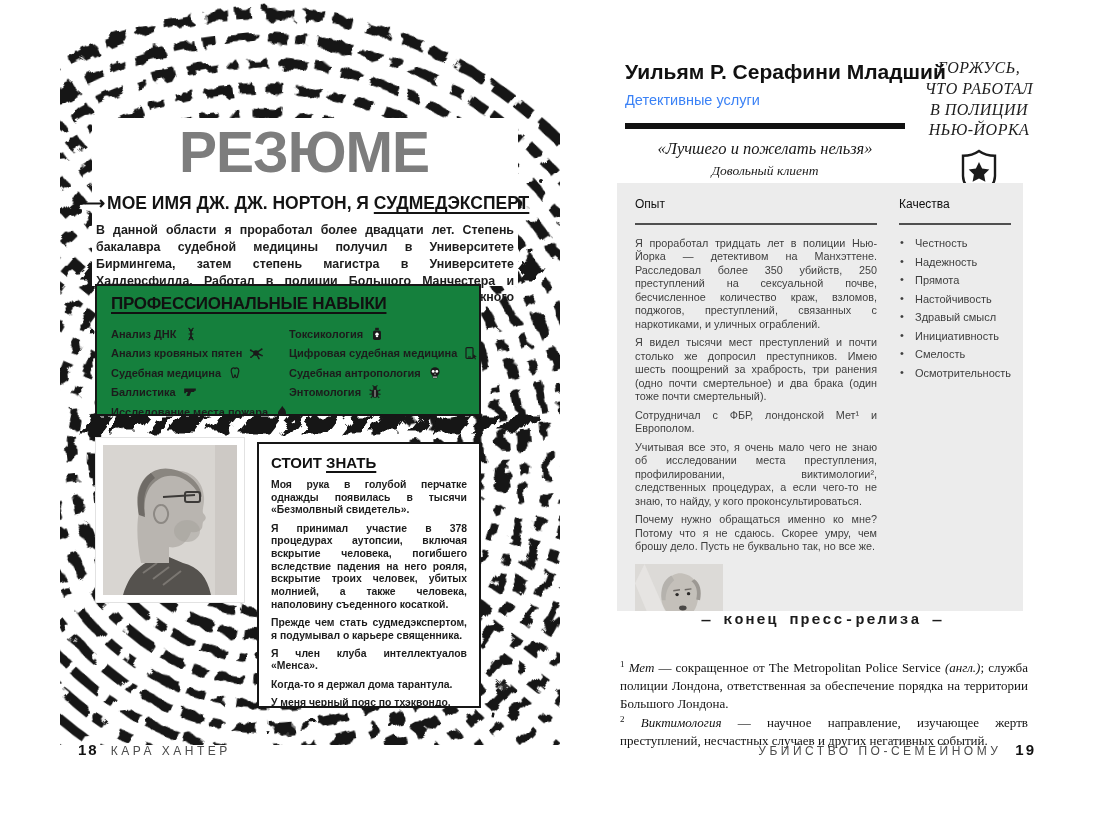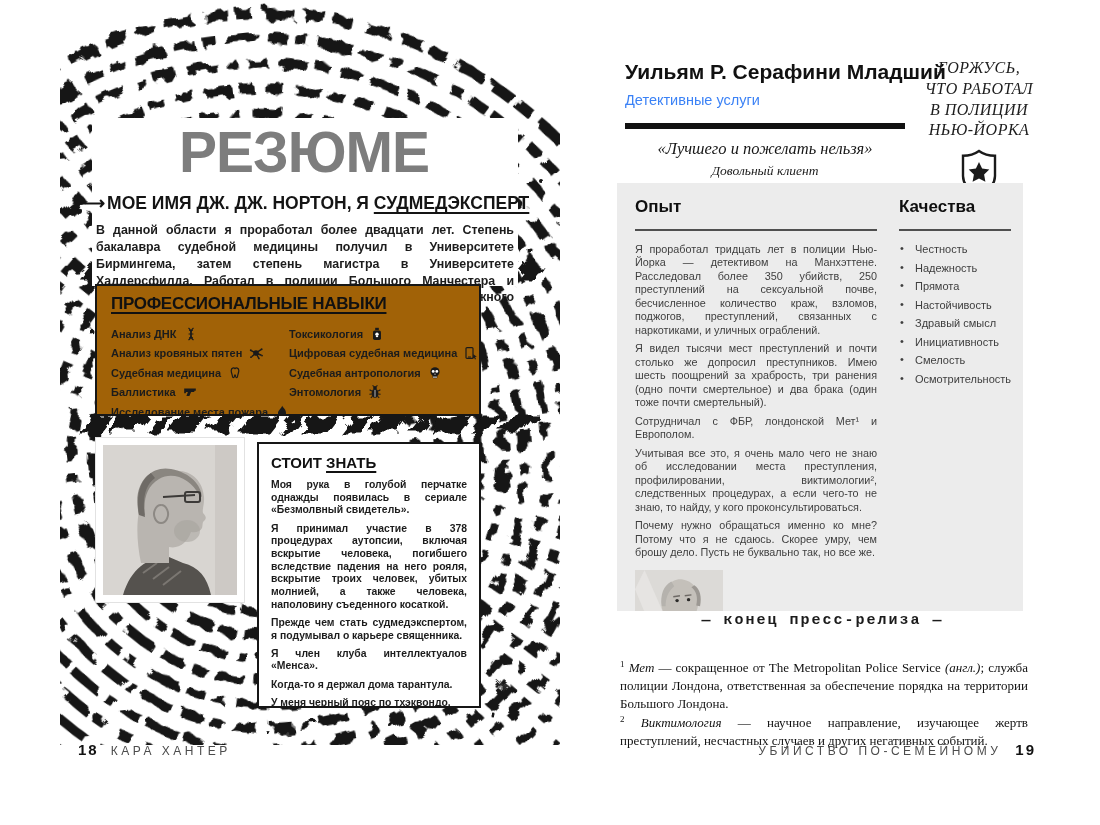--- a/index.html
+++ b/index.html
@@ -14,21 +14,21 @@
   .resume-title { position:absolute; left:36px; top:124px; width:416px; text-align:center;
     font-size:57px; font-weight:bold; letter-spacing:-1px; color:#7d7d7d; line-height:1; }
   .resume-sub { position:absolute; left:20px; top:193px; width:448px; text-align:left;
     font-size:17.5px; font-weight:bold; color:#141414; white-space:nowrap; }
   .resume-sub .arrow { letter-spacing:-2px; margin-right:4px; }
   .u-line { text-decoration:underline; text-decoration-thickness:2px; text-underline-offset:3px; }
   .intro { position:absolute; left:36px; top:222px; width:418px; font-size:12.4px; font-weight:bold;
     color:#1c1c1c; text-align:justify; line-height:1.36; word-spacing:1px; }
 
   .skills-box { position:absolute; left:35px; top:284px; width:386px; height:132px;
-    background:#a16207; border:2px solid #161616; padding:8px 14px; overflow:hidden; }
+    background:#15803d; border:2px solid #161616; padding:8px 14px; overflow:hidden; }
   .skills-title { font-size:17px; font-weight:bold; color:#111; letter-spacing:-0.3px;
     text-decoration:underline; text-decoration-thickness:1.8px; text-underline-offset:3px; margin-bottom:7px; }
   .skills-cols { position:relative; }
   .skills-col { position:absolute; top:0; }
   .skills-col.c1 { left:0; width:165px; }
   .skills-col.c2 { left:178px; width:194px; }
   .skill-row { font-size:11px; font-weight:bold; color:#1c1c1c; margin:5.5px 0; white-space:nowrap; }
   .skill-row svg { vertical-align:-3px; margin-left:4px; }
 
   .photo-left { position:absolute; left:35px; top:437px; width:150px; height:166px;
@@ -56,21 +56,21 @@
     font-family:"Liberation Serif",serif; font-style:italic; font-size:13.5px; color:#222; }
   .rp-badge { position:absolute; left:300px; top:58px; width:118px; text-align:center; }
   .rp-badge-line { display:block; font-family:"Liberation Serif",serif; font-size:16px;
     letter-spacing:0.5px; color:#1d1d1d; line-height:1.3;font-style:italic; }
   .rp-shield { margin-top:8px; }
 
   .gray-panel { position:absolute; left:-3px; top:183px; width:406px; height:428px;
     background:#ececec; padding:14px 18px; overflow:hidden; display:flex; gap:22px; }
   .col-exp { width:242px; flex:none; }
   .col-qual { flex:1; }
-  .col-head { font-size:17px; font-weight:bold; color:#0f0f0f; }
+  .col-head { font-size:12px; font-weight:normal; color:#0f0f0f; }
   .col-rule { height:2px; background:#4f4f4f; margin:12px 0 12px; }
   .col-exp p { font-size:10.8px; color:#3e3e3e; line-height:1.25; text-align:justify; margin-bottom:5px; }
   .photo-right { margin-top:5px; }
   .qual-list { list-style:none; }
   .qual-list li { font-size:11px; color:#3e3e3e; margin-bottom:6.5px; padding-left:16px; position:relative; }
   .qual-list li::before { content:"•"; position:absolute; left:1px; top:-1px; color:#3e3e3e; }
 
   .end-line { position:absolute; left:0; top:612px; width:405px; text-align:center;
     font-family:"Liberation Mono",monospace; font-weight:bold; font-size:15px;
     letter-spacing:2px; color:#1b1b1b; }
@@ -215,21 +215,21 @@
         <path d="M36 70C28 36 50 20 68 24c20 4 30 16 31 28l-3-2C88 34 70 26 56 34c-12 7-16 20-14 36Z" fill="#8a8680"></path>
         <path d="M36 70c-3-18 0-34 12-42l4 5c-10 7-13 22-10 39Z" fill="#6f6b66"></path>
         <path d="M60 52l32-2" stroke="#3c3a38" stroke-width="2"></path>
         <rect x="82" y="47" width="15" height="10" rx="2" fill="none" stroke="#3c3a38" stroke-width="2"></rect>
         <path d="M58 60a7 9 0 1 0 .1 0" fill="none" stroke="#8d8984" stroke-width="2"></path>
       </svg>
     </div>
 
     <div class="know-box">
       <div class="know-title"><span>СТОИТ </span><span class="u-line">ЗНАТЬ</span></div>
-      <p>Моя рука в голубой перчатке однажды появилась в сериале «Безмолвный свидетель».</p>
+      <p>Моя рука в голубой перчатке однажды появилась в тысячи «Безмолвный свидетель».</p>
       <p>Я принимал участие в 378 процедурах аутопсии, включая вскрытие человека, погибшего вследствие падения на него рояля, вскрытие троих человек, убитых молнией, а также человека, наполовину съеденного косаткой.</p>
       <p>Прежде чем стать судмедэкспертом, я подумывал о карьере священника.</p>
       <p>Я член клуба интеллектуалов «Менса».</p>
       <p>Когда-то я держал дома тарантула.</p>
       <p>У меня черный пояс по тхэквондо.</p>
 
     </div>
 
     <div class="footer-left"><span class="pg-num">18</span><span class="run-title">КАРА ХАНТЕР</span></div>
   </div>

